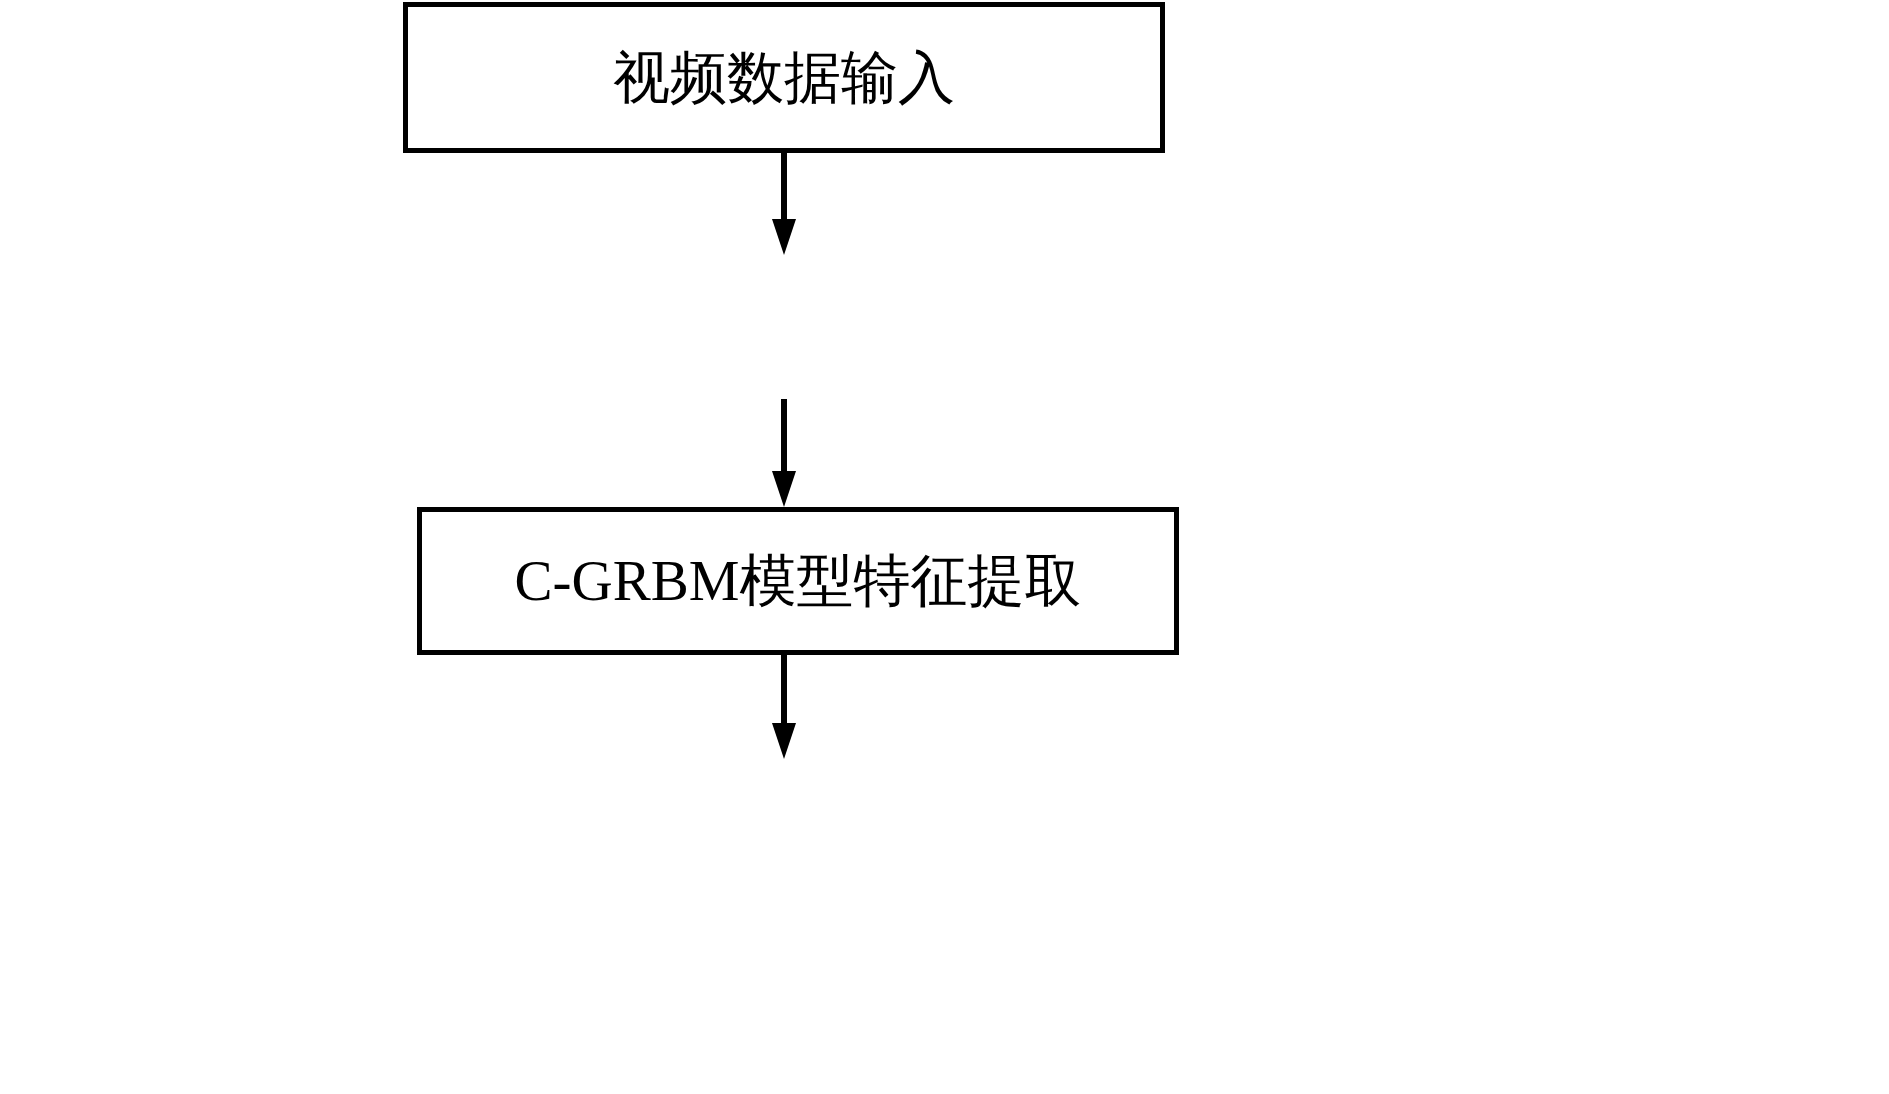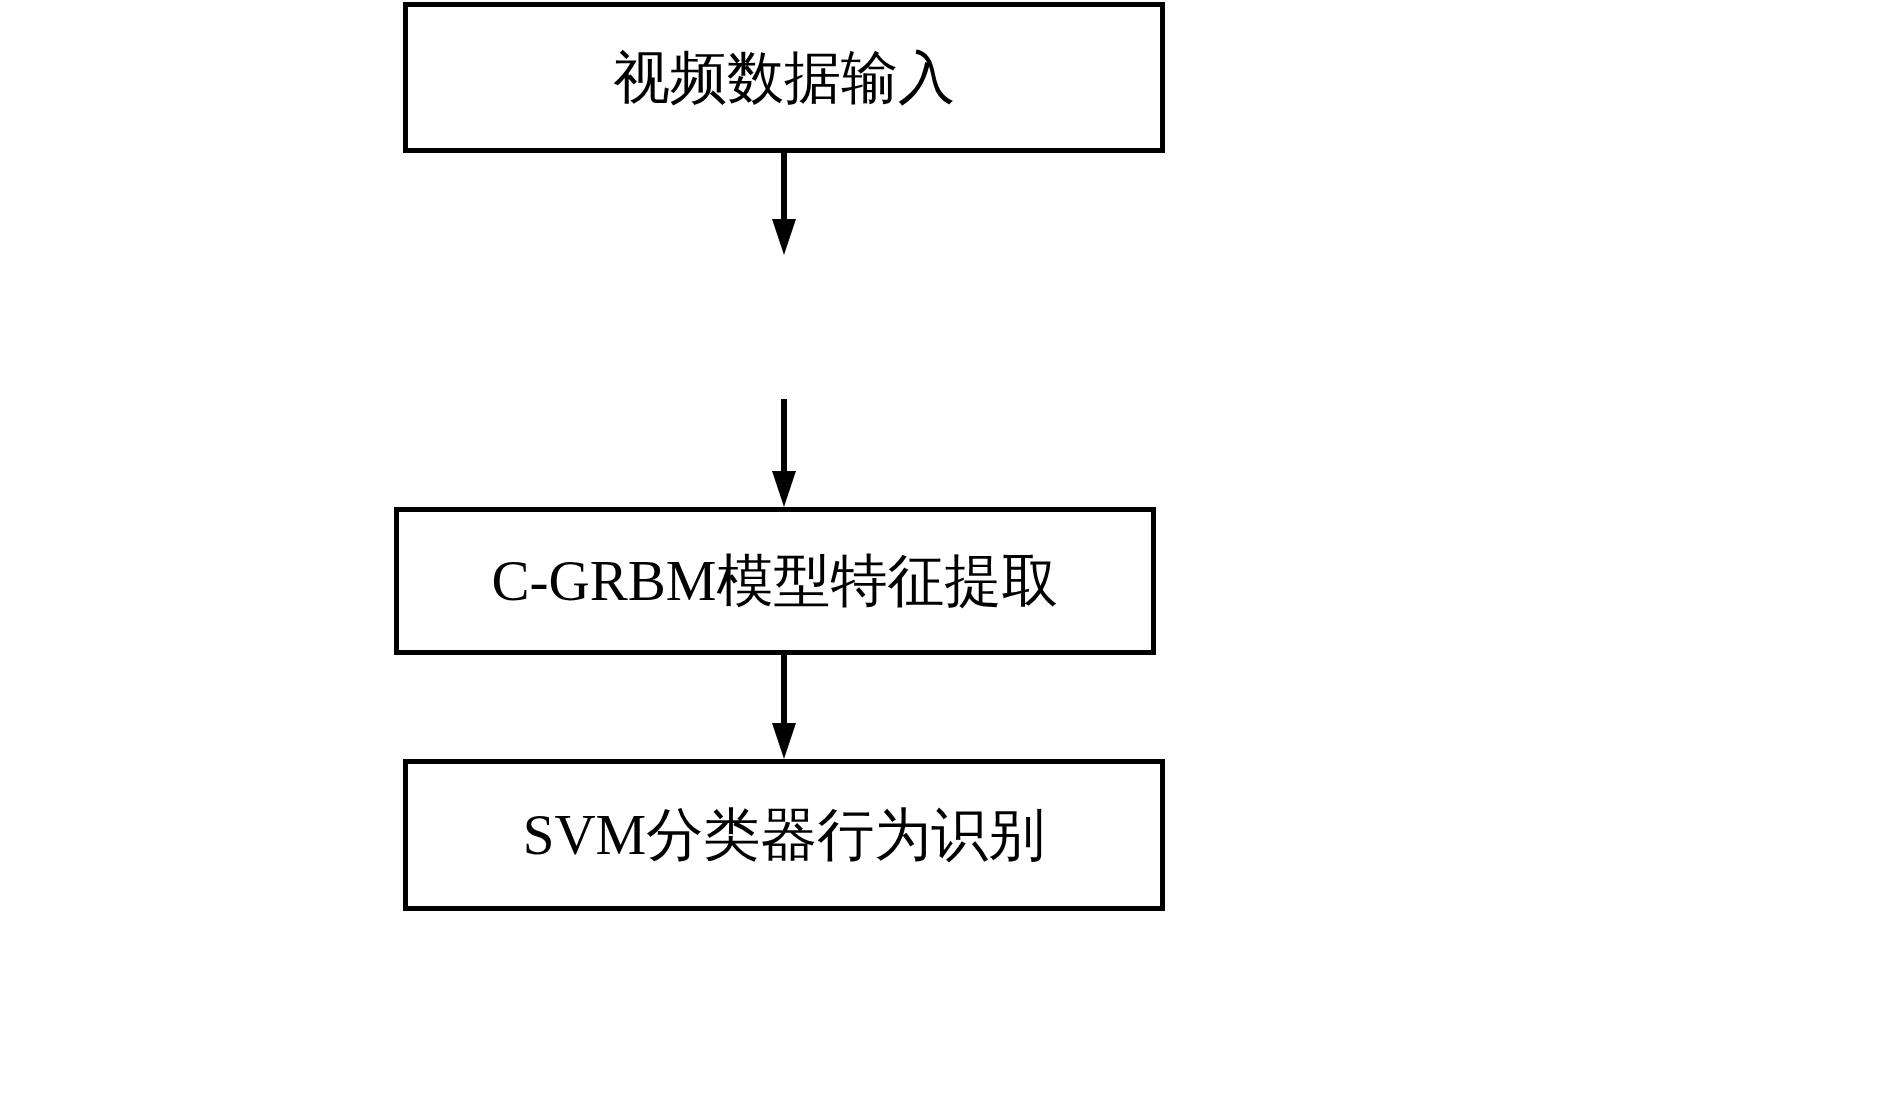--- a/index.html
+++ b/index.html
@@ -38,21 +38,21 @@
     font-size: 57px;
     line-height: 1.18;
     color: #000000;
     white-space: pre-line;
     letter-spacing: 0px;
   }
 
   
   #node-0 { left: 403px; top: 2px;   width: 762px; height: 151px; }
   #node-1 { left: 403px; top: 255px; width: 762px; height: 144px; }
-  #node-2 { left: 394px; top: 507px; width: 762px; height: 148px; text-align: right; }
+  #node-2 { left: 417px; top: 507px; width: 762px; height: 148px; text-align: right; }
   #node-3 { left: 403px; top: 759px; width: 762px; height: 152px; }
 
   
   .connector {
     position: absolute;
     left: 772px;
     width: 24px;
   }
   .connector .shaft {
     position: absolute;
@@ -105,17 +105,14 @@
 
   <div class="node" id="node-2">
     <span class="node-label">C-GRBM模型特征提取</span>
   </div>
 
   <div class="connector" id="connector-2">
     <div class="shaft"></div>
     <div class="head"></div>
   </div>
 
-  <div class="node" id="node-3">
-    <span class="node-label">SVM分类器行为识别</span>
-  </div>
 
 </div>
 
 </body></html>

